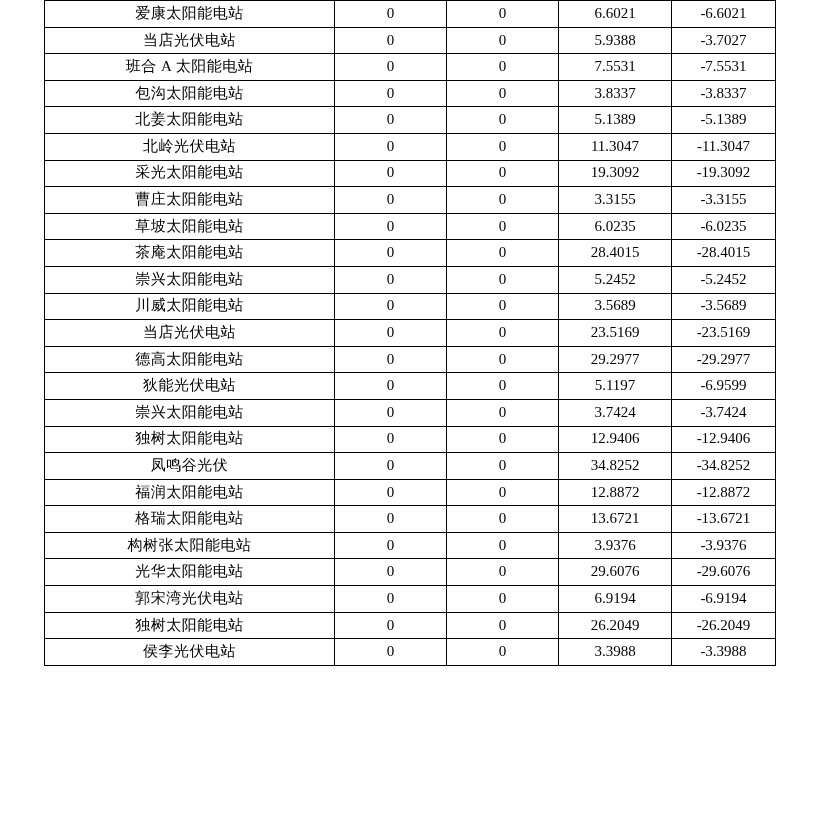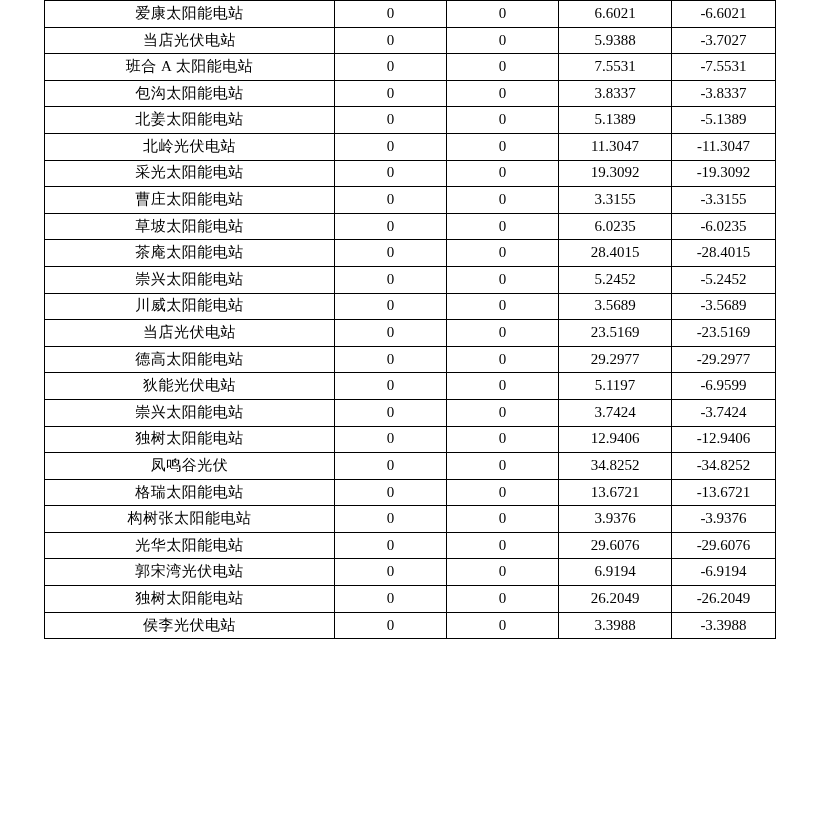--- a/index.html
+++ b/index.html
@@ -186,20 +186,27 @@
           <td class="num-cell">-12.9406</td>
         </tr>
         <tr>
           <td class="name-cell">凤鸣谷光伏</td>
           <td class="num-cell">0</td>
           <td class="num-cell">0</td>
           <td class="num-cell">34.8252</td>
           <td class="num-cell">-34.8252</td>
         </tr>
         <tr>
+          <td class="name-cell">福润太阳能电站</td>
+          <td class="num-cell">0</td>
+          <td class="num-cell">0</td>
+          <td class="num-cell">12.8872</td>
+          <td class="num-cell">-12.8872</td>
+        </tr>
+        <tr>
           <td class="name-cell">格瑞太阳能电站</td>
           <td class="num-cell">0</td>
           <td class="num-cell">0</td>
           <td class="num-cell">13.6721</td>
           <td class="num-cell">-13.6721</td>
         </tr>
         <tr>
           <td class="name-cell">构树张太阳能电站</td>
           <td class="num-cell">0</td>
           <td class="num-cell">0</td>

